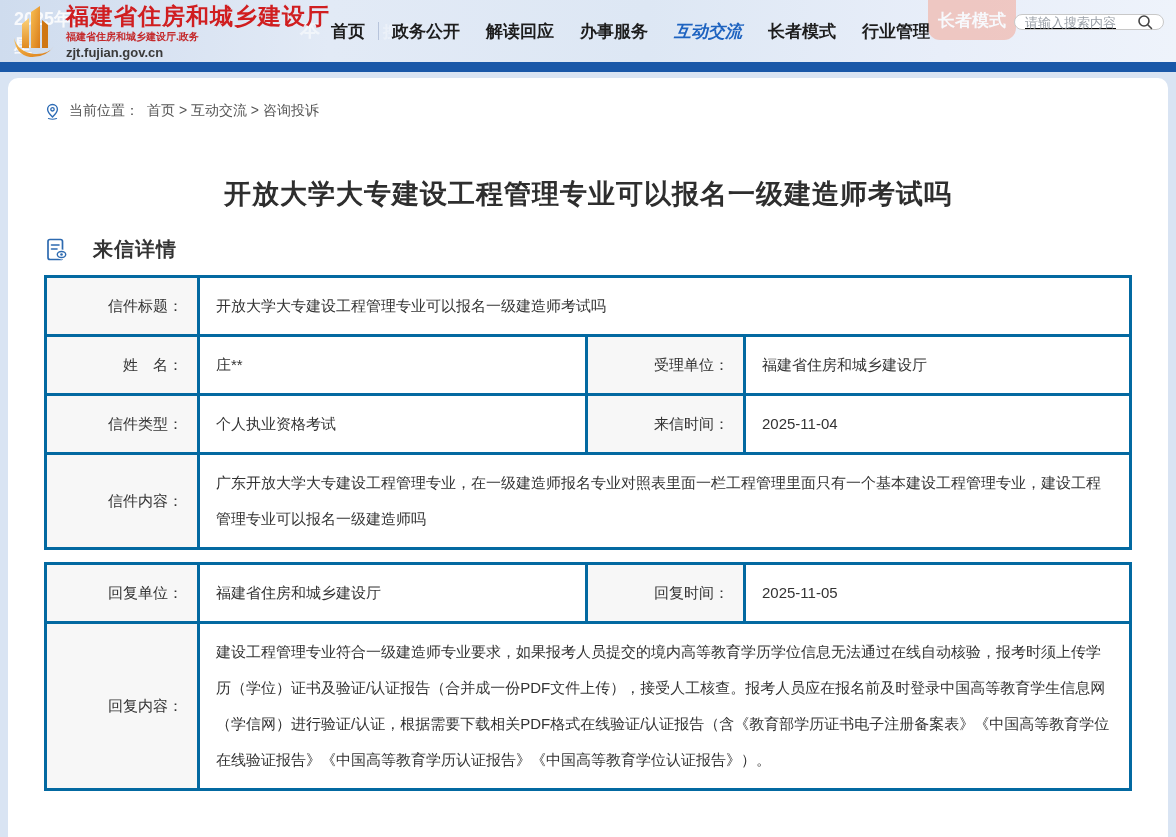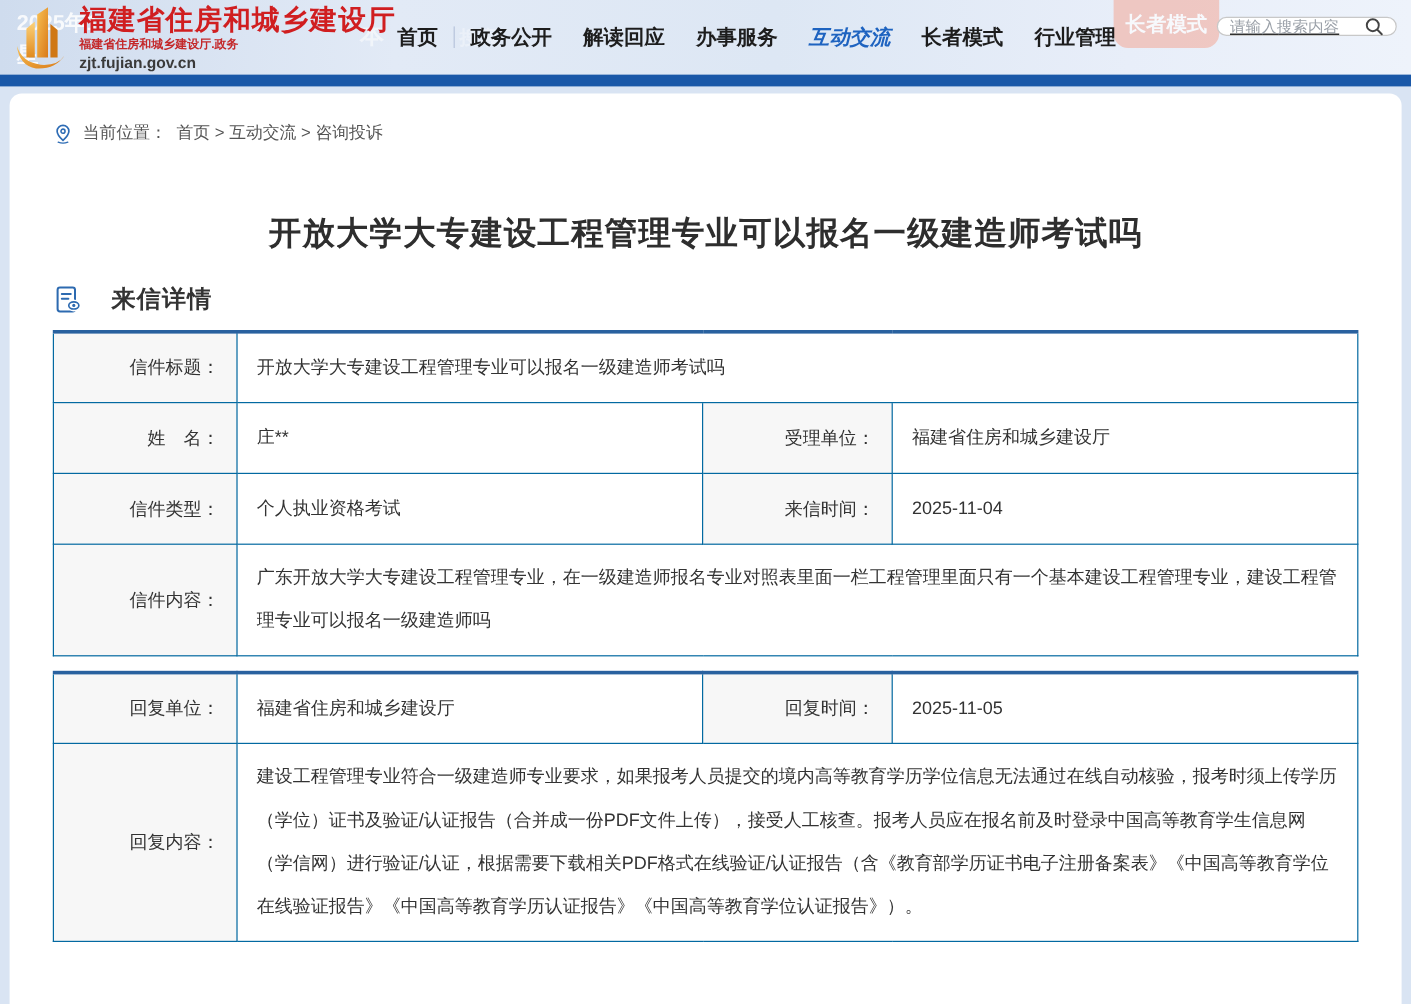--- a/index.html
+++ b/index.html
@@ -52,21 +52,21 @@
   }
   .breadcrumb{ padding-top:24px; display:flex; align-items:center; gap:8px; font-size:14px; color:#555; }
   .breadcrumb .crumb-path{ cursor:pointer; }
   .pin-ico{ width:17px; height:17px; }
   .page-title{ margin-top:56px; text-align:center; font-size:27px; font-weight:bold; color:#2e2e2e; letter-spacing:1px;}
   .section-head{ margin-top:24px; display:flex; align-items:center; gap:24px; }
   .section-head.second{ margin-top:50px; }
   .sec-ico{ width:25px; height:25px; }
   .sec-title{ font-size:20px; font-weight:bold; color:#333; letter-spacing:1px;}
   table{ width:100%; border-collapse:collapse; margin-top:12px; border-top:3px solid #29619f; table-layout:fixed;}
-  td{ border:1px solid #0369a1; font-size:15px; color:#333; vertical-align:middle; }
+  td{ border:3px solid #0369a1; font-size:15px; color:#333; vertical-align:middle; }
   td.lbl{ background:#f7f7f7; text-align:right; padding:0 14px; height:59px; white-space:nowrap;}
   td.val{ padding:8px 16px; line-height:2.4; word-break:break-all;}
   td.val-content{ padding:10px 16px; line-height:2.4; word-break:break-all;}
 </style>
 </head>
 <body>
 
 <div class="header">
   <div class="ghost-date">2025年1</div>
   <div class="ghost-week">星</div>

